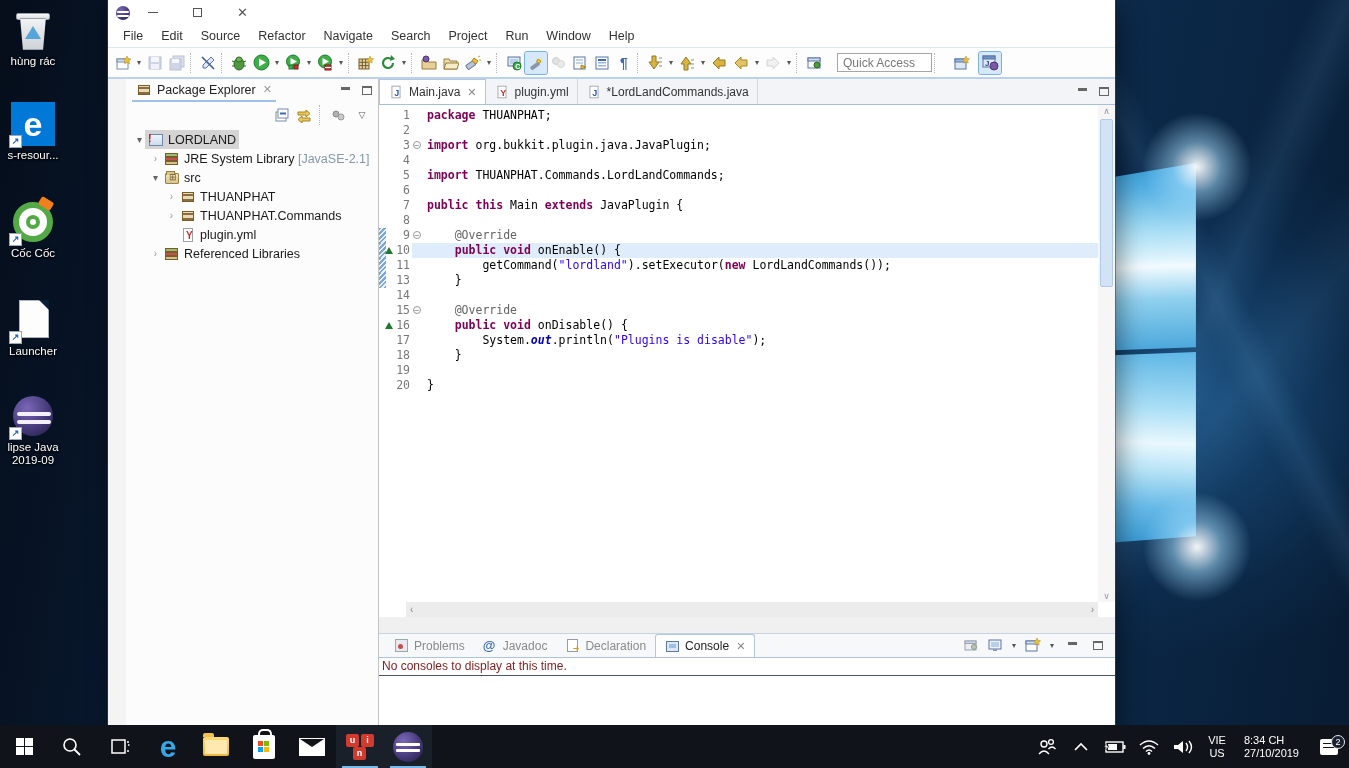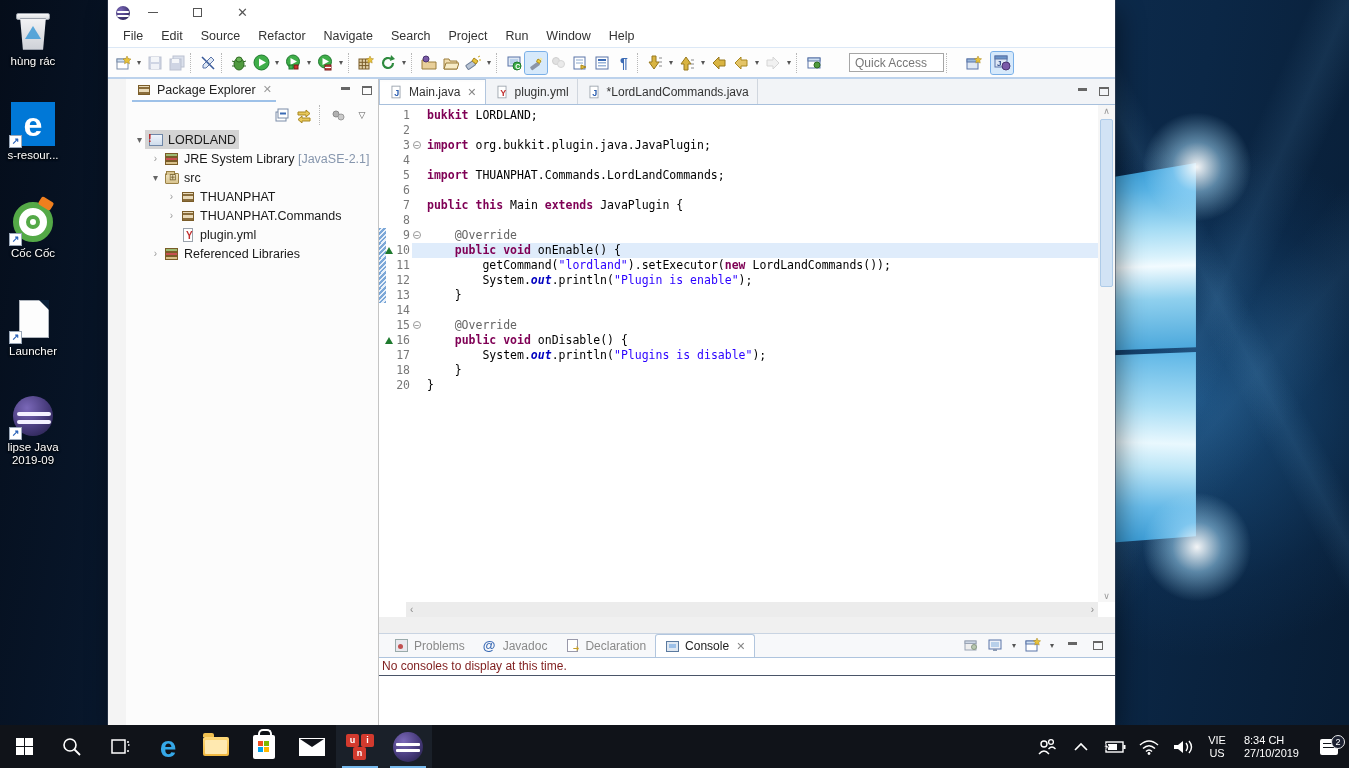--- a/index.html
+++ b/index.html
@@ -69,21 +69,21 @@
   .menubar{height:23px;background:#fff;border-bottom:1px solid #dce8f6;display:flex;align-items:center;
     padding-left:6px;flex:none;}
   .menu-item{font-size:12.5px;color:#333;padding:2px 9px;cursor:default;}
   .toolbar{height:31px;background:#fdfdfd;border-bottom:2px solid #bcd2ec;display:flex;align-items:center;
     padding:0 4px;flex:none;}
   .tbi{width:22px;height:22px;display:flex;align-items:center;justify-content:center;border-radius:2px;position:relative;}
   .tbi.active{background:#d6e9fb;outline:1px solid #7ab0e8;}
   .tbi.dis{opacity:.4;}
   .car{width:10px;height:22px;display:flex;align-items:center;justify-content:center;font-size:8px;color:#555;}
   .tsep{width:5px;height:20px;margin:0 2px;border-left:1px dotted #b8b8b8;}
-  .qa-wrap{margin-left:24px;border-radius:6px;}
+  .qa-wrap{margin-left:12px;border-radius:6px;}
   .qa{width:95px;height:19px;border:1px solid #a6a6a6;font-size:12px;padding:0 5px;color:#333;
     font-family:"Liberation Sans",sans-serif;}
   .qa::placeholder{color:#777;}
   .tb-right{margin-left:10px;display:flex;align-items:center;}
   
   .main{flex:1;display:flex;min-height:0;background:#f4f4f4;}
   .pkg{width:253px;flex:none;background:#fcfcfc;border-right:1px solid #c4c4c4;display:flex;flex-direction:column;margin-left:18px;}
   .pkg-head{height:23px;display:flex;align-items:center;padding-left:6px;flex:none;}
   .pkg-tab{display:flex;align-items:center;gap:5px;height:23px;border-bottom:2px solid #9ec1e8;padding:0 4px;}
   .pkg-title{font-size:12.5px;color:#222;}
@@ -656,21 +656,21 @@
             <span class="vmax" style="align-self:center">
               <span></span>
             </span>
           </div>
         <div class="editor">
           <div class="code-area" id="code">
               <div class="crow">
                 <span class="chg"></span>
                 <span class="lnum">1</span>
                 <span class="foldc"></span>
-                <span class="ctext"><span class="sk">bukkit</span><span class="sp"> LORDLAND;</span></span>
+                <span class="ctext"><span class="sk">package</span><span class="sp"> THUANPHAT;</span></span>
               </div>
               <div class="crow">
                 <span class="chg"></span>
                 <span class="lnum">2</span>
                 <span class="foldc"></span>
                 <span class="ctext"></span>
               </div>
               <div class="crow">
                 <span class="chg"></span>
                 <span class="lnum">3</span>
@@ -725,26 +725,20 @@
                 <span class="ctext"><span class="sp">    </span><span class="sk">public</span><span class="sp"> </span><span class="sk">void</span><span class="sp"> onEnable() {</span></span>
               </div>
               <div class="crow">
                 <span class="chg changed"></span>
                 <span class="lnum">11</span>
                 <span class="foldc"></span>
                 <span class="ctext"><span class="sp">        getCommand(</span><span class="ss">"lordland"</span><span class="sp">).setExecutor(</span><span class="sk">new</span><span class="sp"> LordLandCommands());</span></span>
               </div>
               <div class="crow">
                 <span class="chg changed"></span>
-                <span class="lnum">12</span>
-                <span class="foldc"></span>
-                <span class="ctext"><span class="sp">        System.</span><span class="sf">out</span><span class="sp">.println(</span><span class="ss">"Plugin is enable"</span><span class="sp">);</span></span>
-              </div>
-              <div class="crow">
-                <span class="chg changed"></span>
                 <span class="lnum">13</span>
                 <span class="foldc"></span>
                 <span class="ctext"><span class="sp">    }</span></span>
               </div>
               <div class="crow">
                 <span class="chg"></span>
                 <span class="lnum">14</span>
                 <span class="foldc"></span>
                 <span class="ctext"></span>
               </div>
@@ -767,20 +761,26 @@
                 <span class="chg"></span>
                 <span class="lnum">17</span>
                 <span class="foldc"></span>
                 <span class="ctext"><span class="sp">        System.</span><span class="sf">out</span><span class="sp">.println(</span><span class="ss">"Plugins is disable"</span><span class="sp">);</span></span>
               </div>
               <div class="crow">
                 <span class="chg"></span>
                 <span class="lnum">18</span>
                 <span class="foldc"></span>
                 <span class="ctext"><span class="sp">    }</span></span>
+              </div>
+              <div class="crow">
+                <span class="chg"></span>
+                <span class="lnum">19</span>
+                <span class="foldc"></span>
+                <span class="ctext"></span>
               </div>
               <div class="crow">
                 <span class="chg"></span>
                 <span class="lnum">20</span>
                 <span class="foldc"></span>
                 <span class="ctext"><span class="sp">}</span></span>
               </div>
             </div>
           <div class="vscroll">
             <span class="varr up">∧</span>

